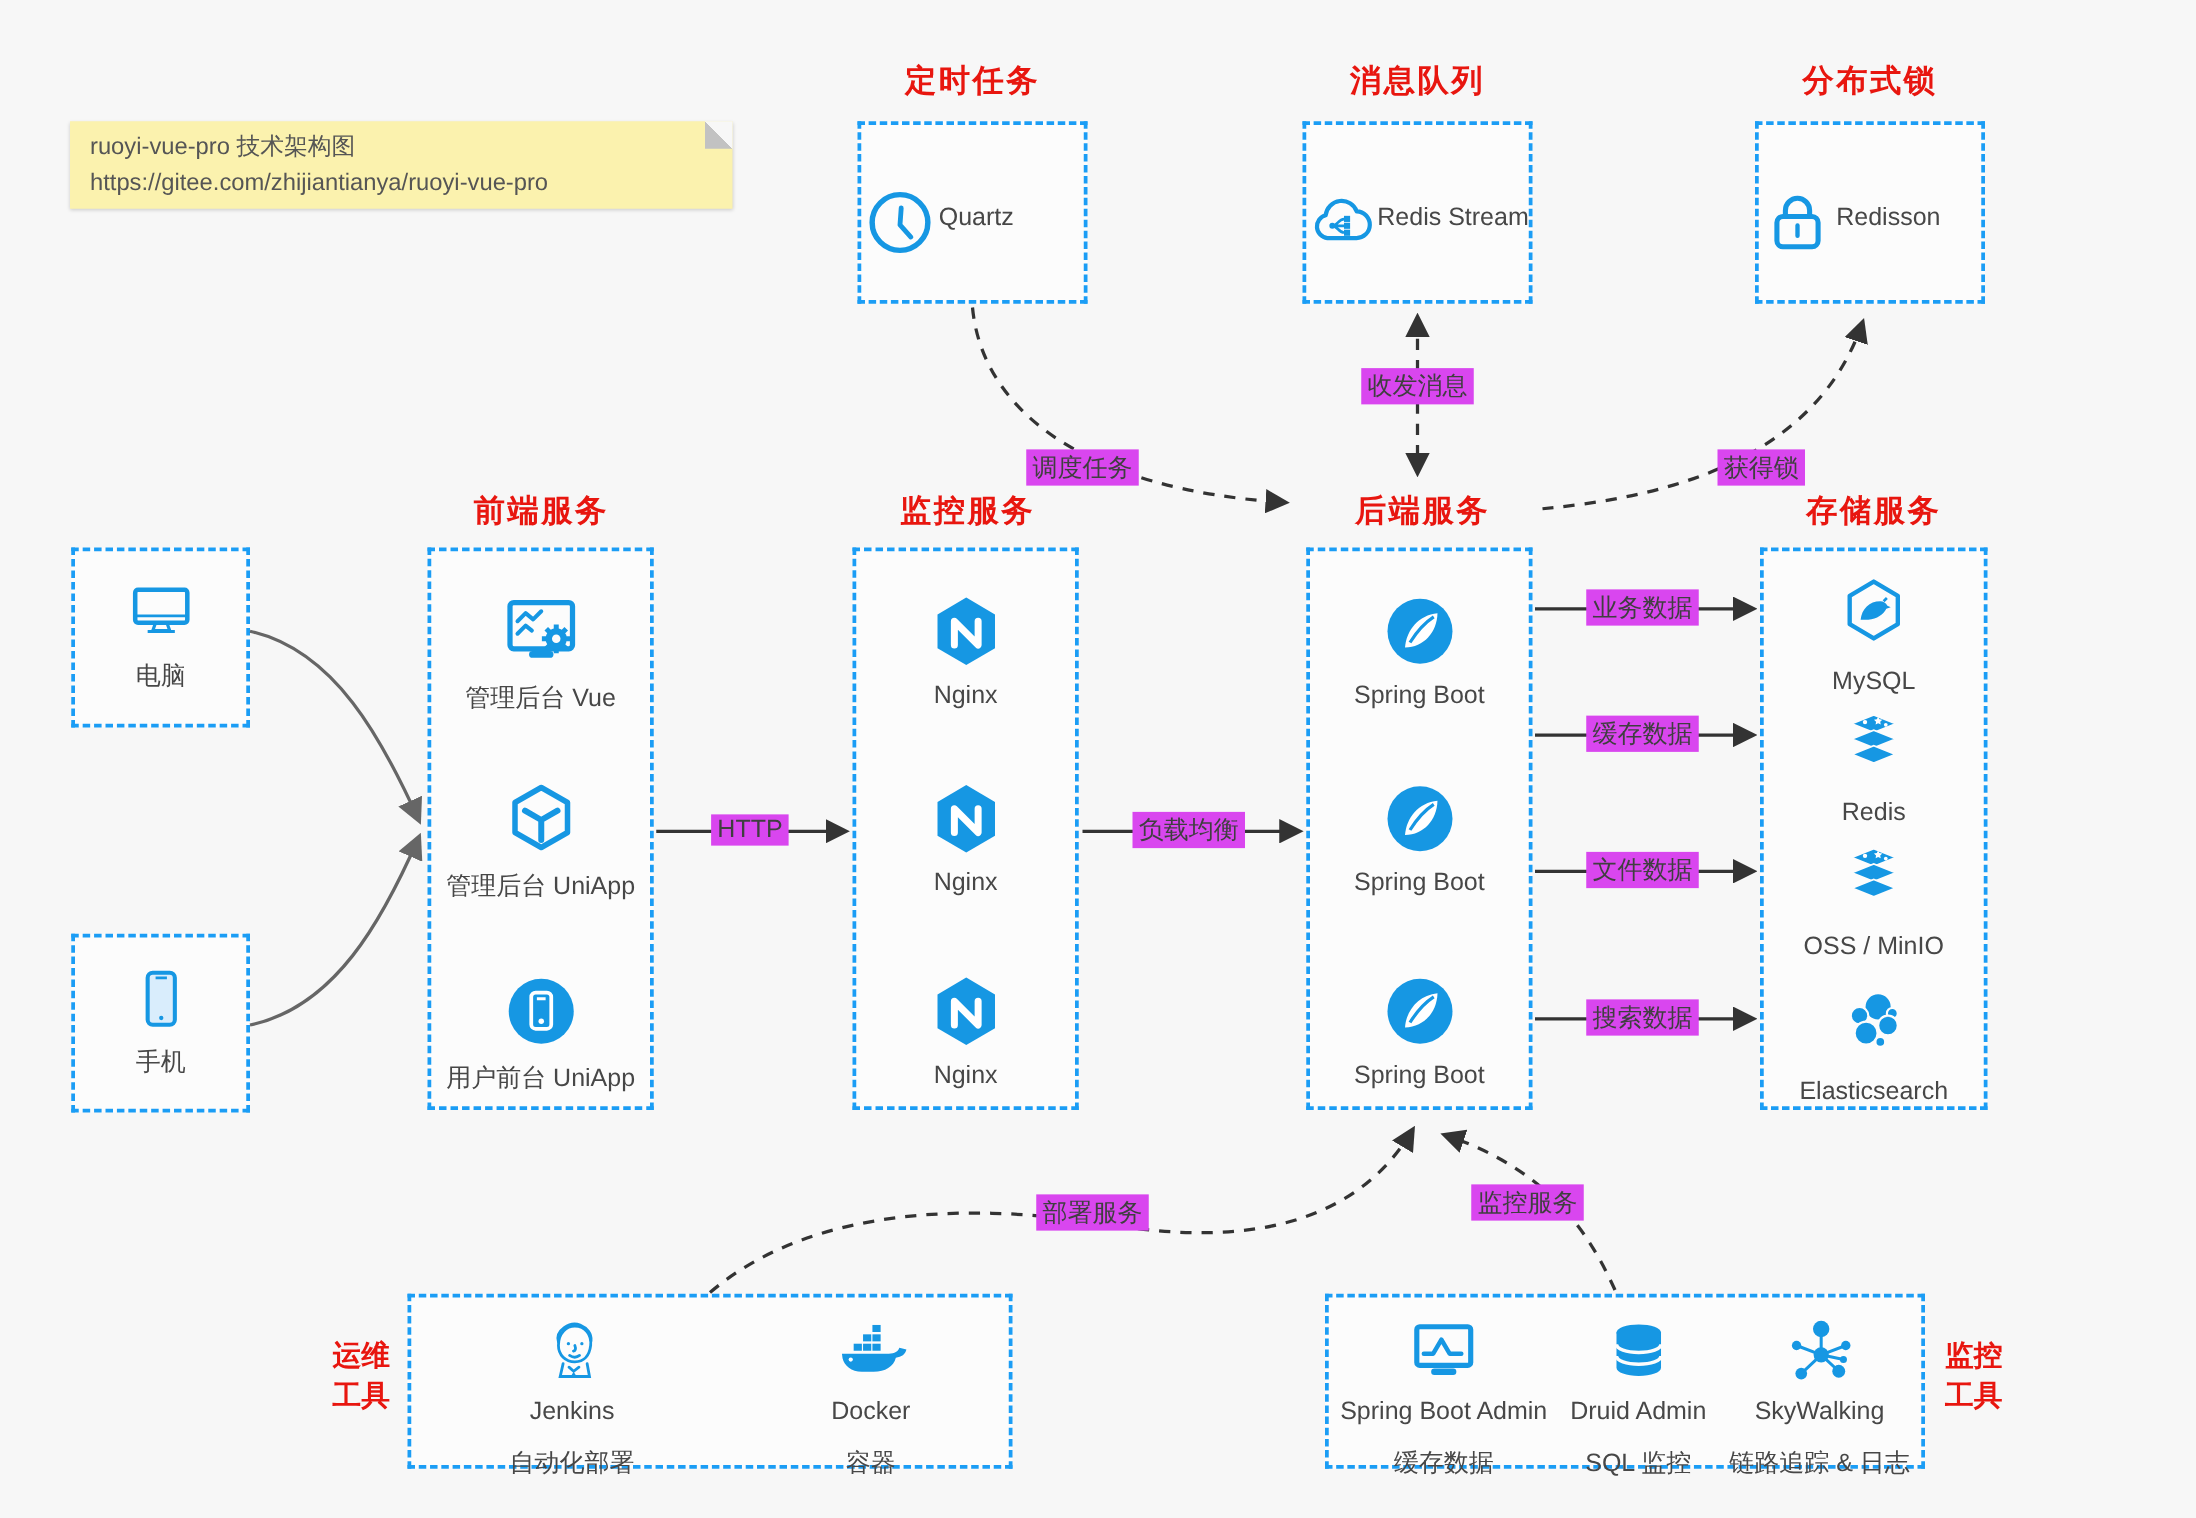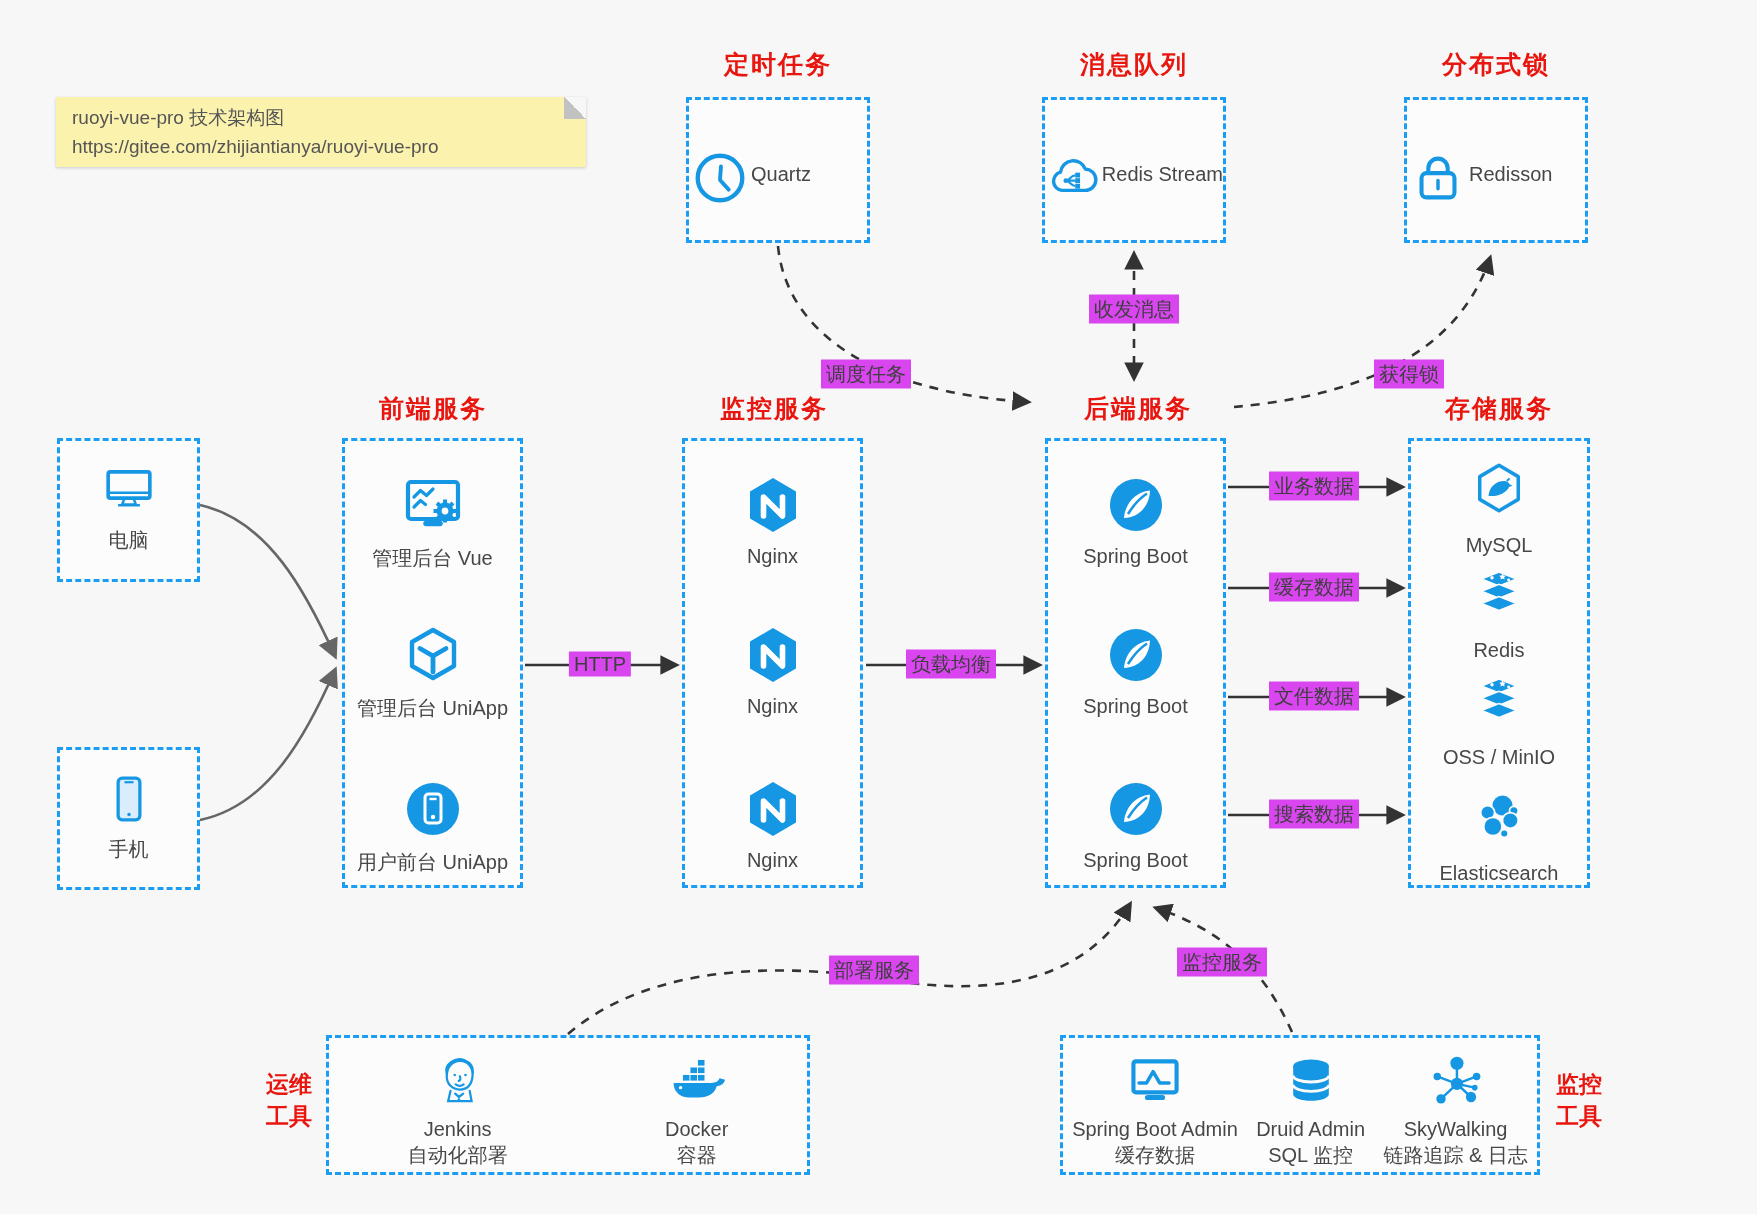--- a/index.html
+++ b/index.html
@@ -15,21 +15,21 @@
   .sec-title{position:absolute;transform:translateX(-50%);color:#e8160f;font-size:25px;font-weight:700;
         letter-spacing:2px;white-space:nowrap;z-index:4;}
   
   .gbox{position:absolute;border:3px dashed #1b9df5;background:#fcfcfc;box-sizing:border-box;z-index:1;}
   .gbox.toprow{top:97px;width:184px;height:146px;display:flex;flex-direction:row;align-items:center;}
   .gbox.main{top:438px;height:450px;}
   .gbox.bottomrow{top:1035px;height:140px;display:flex;justify-content:space-around;align-items:flex-start;}
   .gbox.toprow .ic{width:62px;height:62px;margin-top:15px;}
   .gbox.toprow .nlabel{margin-top:9px;}
   .nlabel{font-size:20px;color:#474747;white-space:nowrap;}
-  .sublabel{font-size:20px;color:#474747;white-space:nowrap;margin-top:1px;}
+  .sublabel{font-size:20px;color:#474747;white-space:nowrap;margin-top:16px;}
   .col-item{position:absolute;left:0;right:0;display:flex;flex-direction:column;align-items:center;}
   .col-item .ic{width:64px;height:64px;}
   .col-item .nlabel{margin-top:8px;}
   .gbox.storage .col-item .ic{width:56px;height:56px;}
   .gbox.storage .col-item .nlabel{margin-top:18px;}
   .gbox.client{width:143px;display:flex;flex-direction:column;align-items:center;z-index:1;}
   .gbox.client .ic{width:58px;height:58px;margin-top:20px;}
   .gbox.client .nlabel{margin-top:8px;}
   .b-item{display:flex;flex-direction:column;align-items:center;padding-top:14px;}
   .b-item .ic{width:60px;height:60px;}

